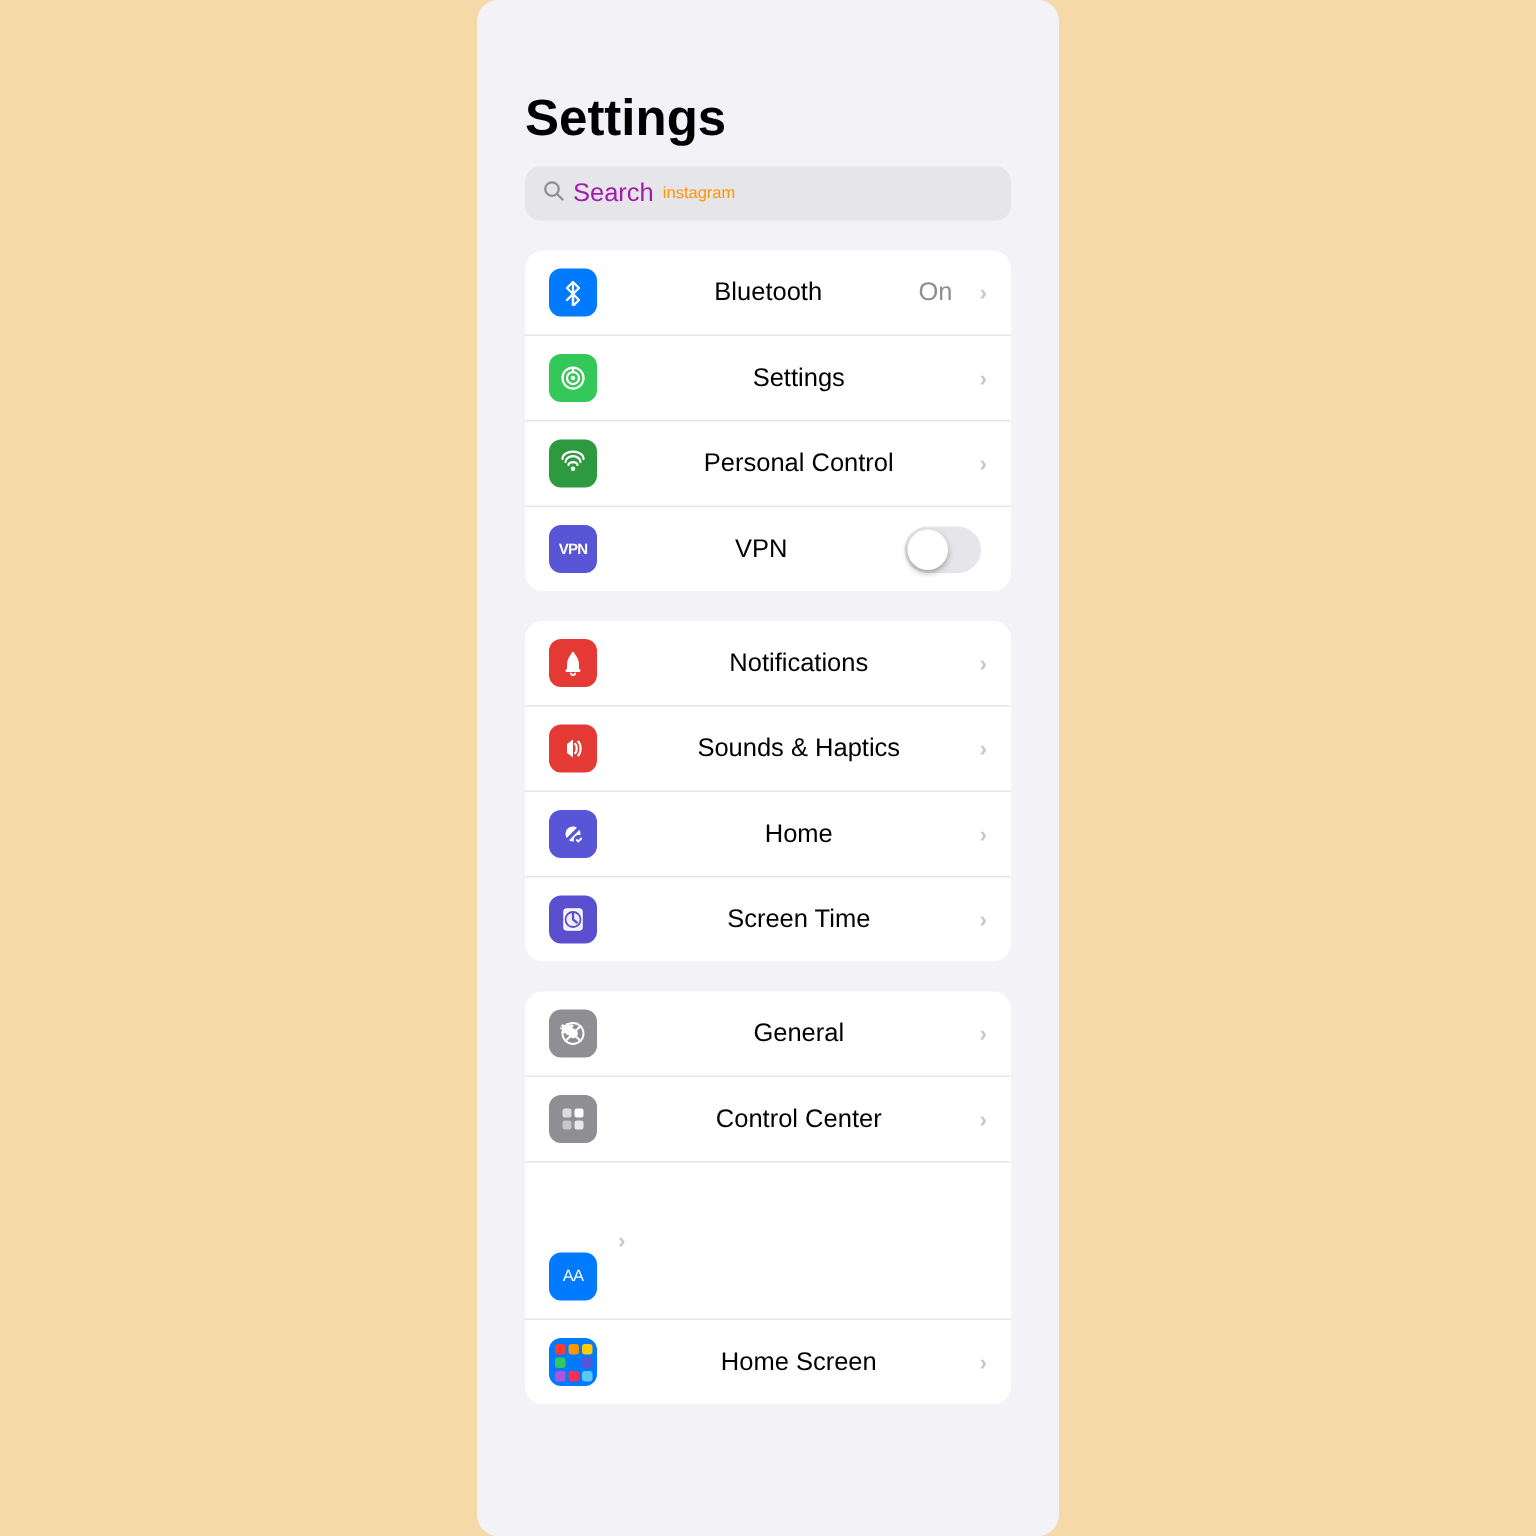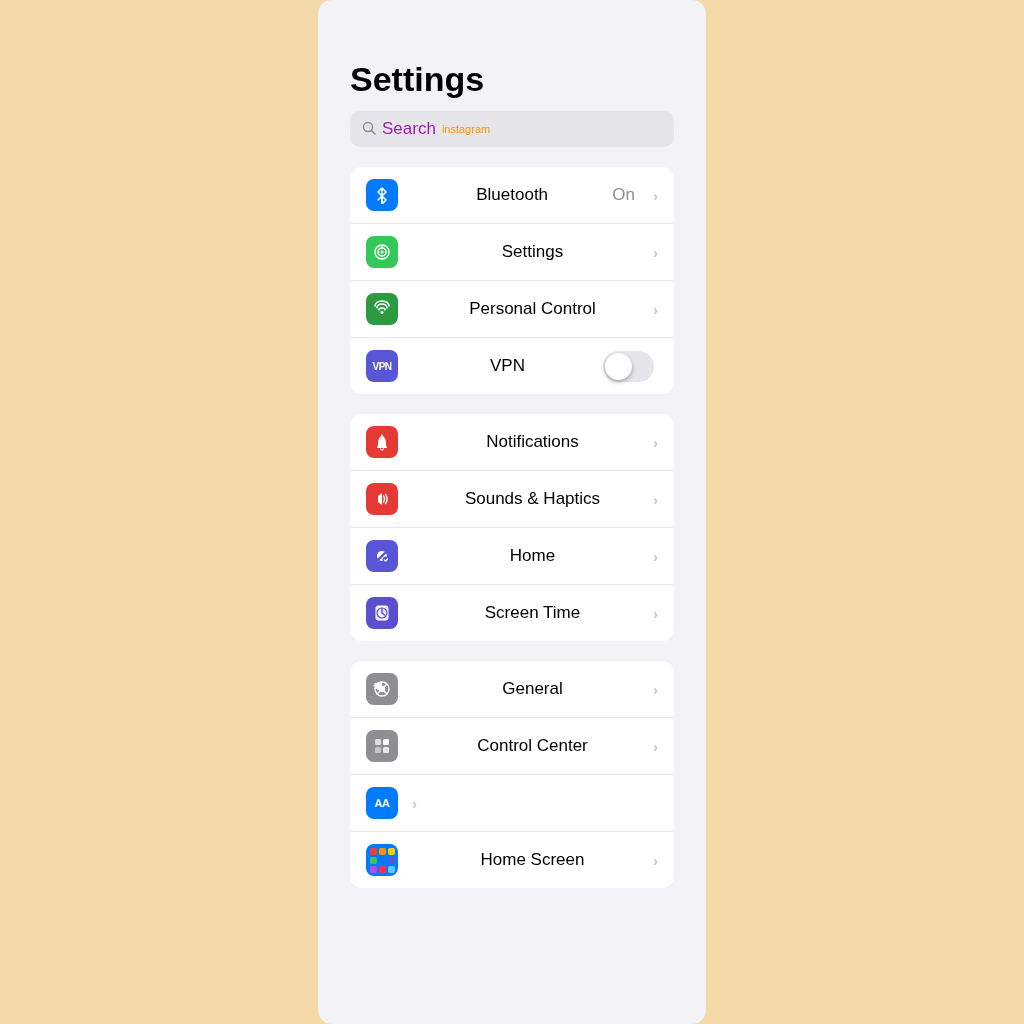--- a/index.html
+++ b/index.html
@@ -317,21 +317,21 @@
           <rect x="10" y="2" width="6" height="6" rx="1.5" fill="white"></rect>
           <rect x="2" y="10" width="6" height="6" rx="1.5" fill="white" opacity="0.5"></rect>
           <rect x="10" y="10" width="6" height="6" rx="1.5" fill="white" opacity="0.8"></rect>
         </svg>
       </div>
       <span class="row-label">Control Center</span>
       <span class="chevron">›</span>
     </div>
 
     <div class="settings-row">
-      <div class="icon-wrap icon-blue-aa" style="font-size:11px;font-weight:700;letter-spacing:-0.5px;">AA</div>
+      <div class="icon-wrap icon-blue-aa" style="font-size:11px;font-weight:400;letter-spacing:-0.5px;margin-top:48px;">AA</div>
       <span class="chevron">›</span>
     </div>
 
     <div class="settings-row">
       <div class="icon-wrap icon-colorful" style="padding:3px;">
         <div class="home-screen-icon">
           <div class="dot d1"></div>
           <div class="dot d2"></div>
           <div class="dot d3"></div>
           <div class="dot d4"></div>

